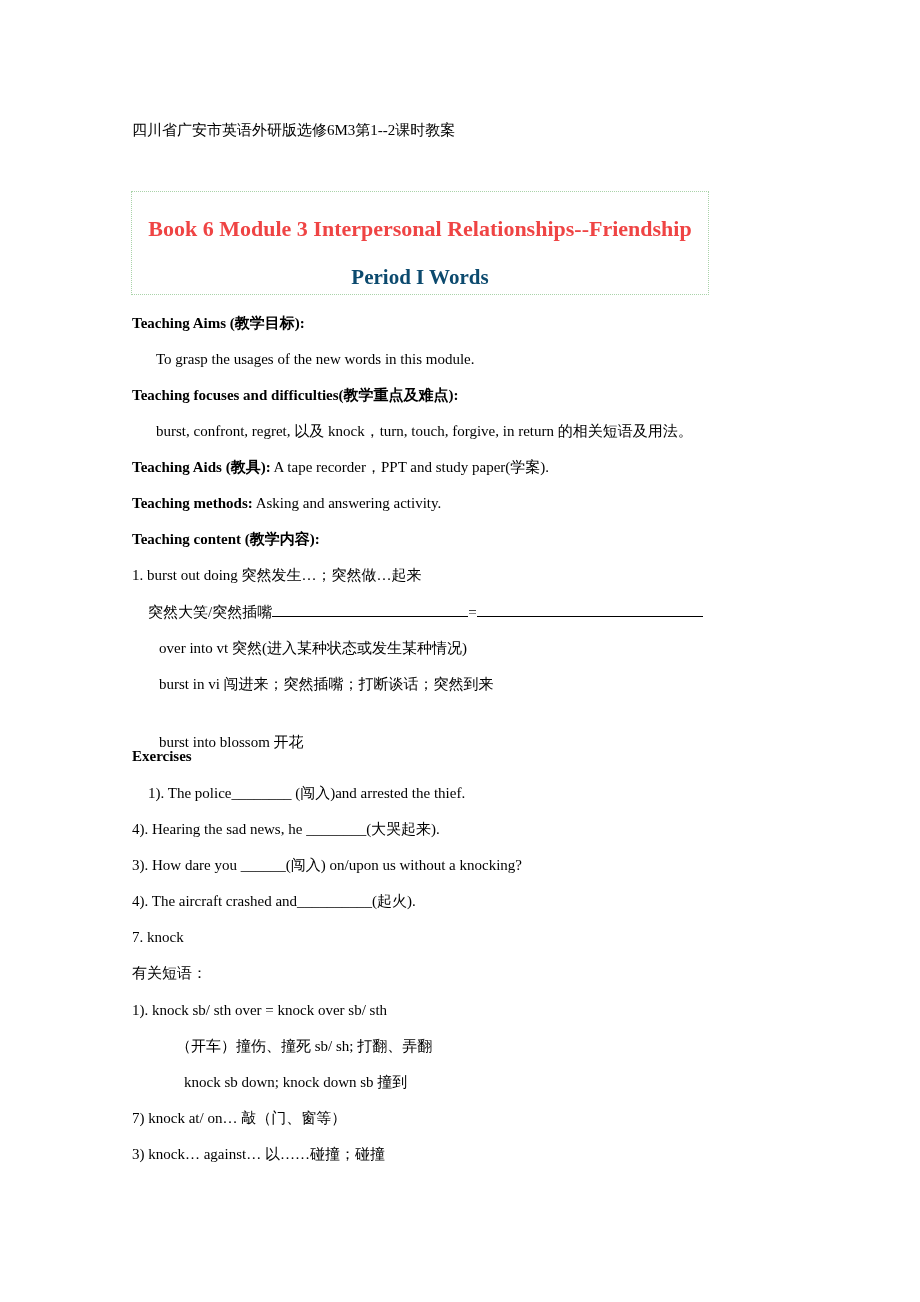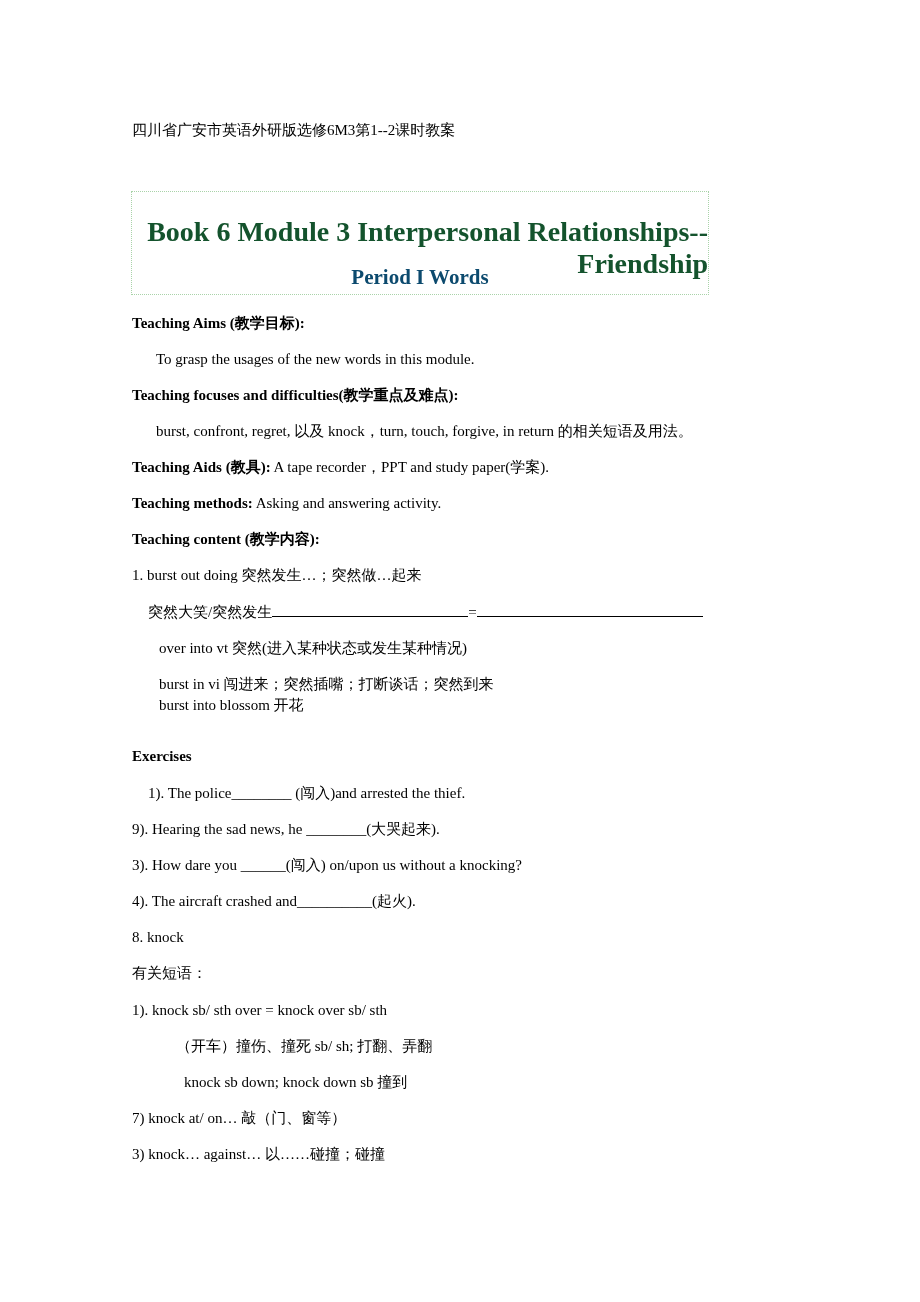--- a/index.html
+++ b/index.html
@@ -2,22 +2,22 @@
 <html><head>
   <meta charset="utf-8">
   <style>
     html, body { margin: 0; padding: 0; background: #ffffff; }
     body { width: 920px; height: 1302px; position: relative; overflow: hidden;
            font-family: "Liberation Serif", "DejaVu Serif", serif; color: #000; font-size: 15px; }
     .line { position: absolute; left: 132px; white-space: nowrap; line-height: 20px; }
     .b { font-weight: bold; }
     .title-box { position: absolute; left: 131px; top: 191px; width: 578px; height: 104px;
                  border: 1px dotted #a9d3a9; box-sizing: border-box; }
-    .title-box .t1 { position: absolute; left: 0; right: 0; top: 24px; text-align: right;
-                     font-size: 28px; font-weight: bold; color: #14532d; }
+    .title-box .t1 { position: absolute; left: 0; right: 0; top: 24px; text-align: center;
+                     font-size: 22px; font-weight: bold; color: #ef4444; }
     .title-box .t2 { position: absolute; left: 0; right: 0; top: 73px; text-align: center;
                      font-size: 21px; font-weight: bold; color: #0c4a6e; }
     .blank { display: inline-block; border-bottom: 1px solid #000; height: 15px; vertical-align: baseline; }
   </style>
 </head>
 <body>
 
 <div class="line" style="top:120px;">四川省广安市英语外研版选修6M3第1--2课时教案</div>
 
 <div class="title-box">
@@ -37,41 +37,41 @@
 
 <div class="line" style="top:493px;">
   <span class="b">Teaching methods:</span><span> Asking and answering activity.</span>
 </div>
 
 <div class="line b" style="top:529px;text-align:right;">Teaching content (教学内容):</div>
 
 <div class="line" style="top:565px;">1. burst out doing  突然发生…；突然做…起来</div>
 
 <div class="line" style="top:601px; left:148px;">
-  <span>突然大笑/突然发生</span><span class="blank" style="width:196px;"></span><span>=</span><span class="blank" style="width:226px;"></span>
+  <span>突然大笑/突然插嘴</span><span class="blank" style="width:196px;"></span><span>=</span><span class="blank" style="width:226px;"></span>
 </div>
 
 <div class="line" style="top:638px; left:159px;">over into vt  突然(进入某种状态或发生某种情况)</div>
 <div class="line" style="top:674px; left:159px;">burst in vi  闯进来；突然插嘴；打断谈话；突然到来</div>
-<div class="line" style="top:695px; left:159px;">burst into blossom  开花</div>
+<div class="line" style="top:732px; left:159px;">burst into blossom  开花</div>
 
 <div class="line b" style="top:746px;">Exercises</div>
 
 <div class="line" style="top:783px;margin-left:16px;">
   <span>1). The police</span><span>________</span><span> (闯入)and arrested the thief.</span>
 </div>
 <div class="line" style="top:819px;">
-  <span>9). Hearing the sad news, he </span><span>________</span><span>(大哭起来).</span>
+  <span>4). Hearing the sad news, he </span><span>________</span><span>(大哭起来).</span>
 </div>
 <div class="line" style="top:855px;">
   <span>3). How dare you </span><span>______</span><span>(闯入) on/upon us without a knocking?</span>
 </div>
 <div class="line" style="top:891px;">
   <span>4). The aircraft crashed and</span><span>__________</span><span>(起火).</span>
 </div>
 
-<div class="line" style="top:927px;">8. knock</div>
+<div class="line" style="top:927px;">7. knock</div>
 <div class="line" style="top:963px;">有关短语：</div>
 <div class="line" style="top:1000px;">1). knock sb/ sth over = knock over sb/ sth</div>
 <div class="line" style="top:1036px; left:176px;">（开车）撞伤、撞死 sb/ sh;  打翻、弄翻</div>
 <div class="line" style="top:1072px; left:184px;">knock sb down; knock down sb  撞到</div>
 <div class="line" style="top:1108px;">7) knock at/ on…  敲（门、窗等）</div>
 <div class="line" style="top:1144px;">3) knock… against…  以……碰撞；碰撞</div>
 
 </body></html>

